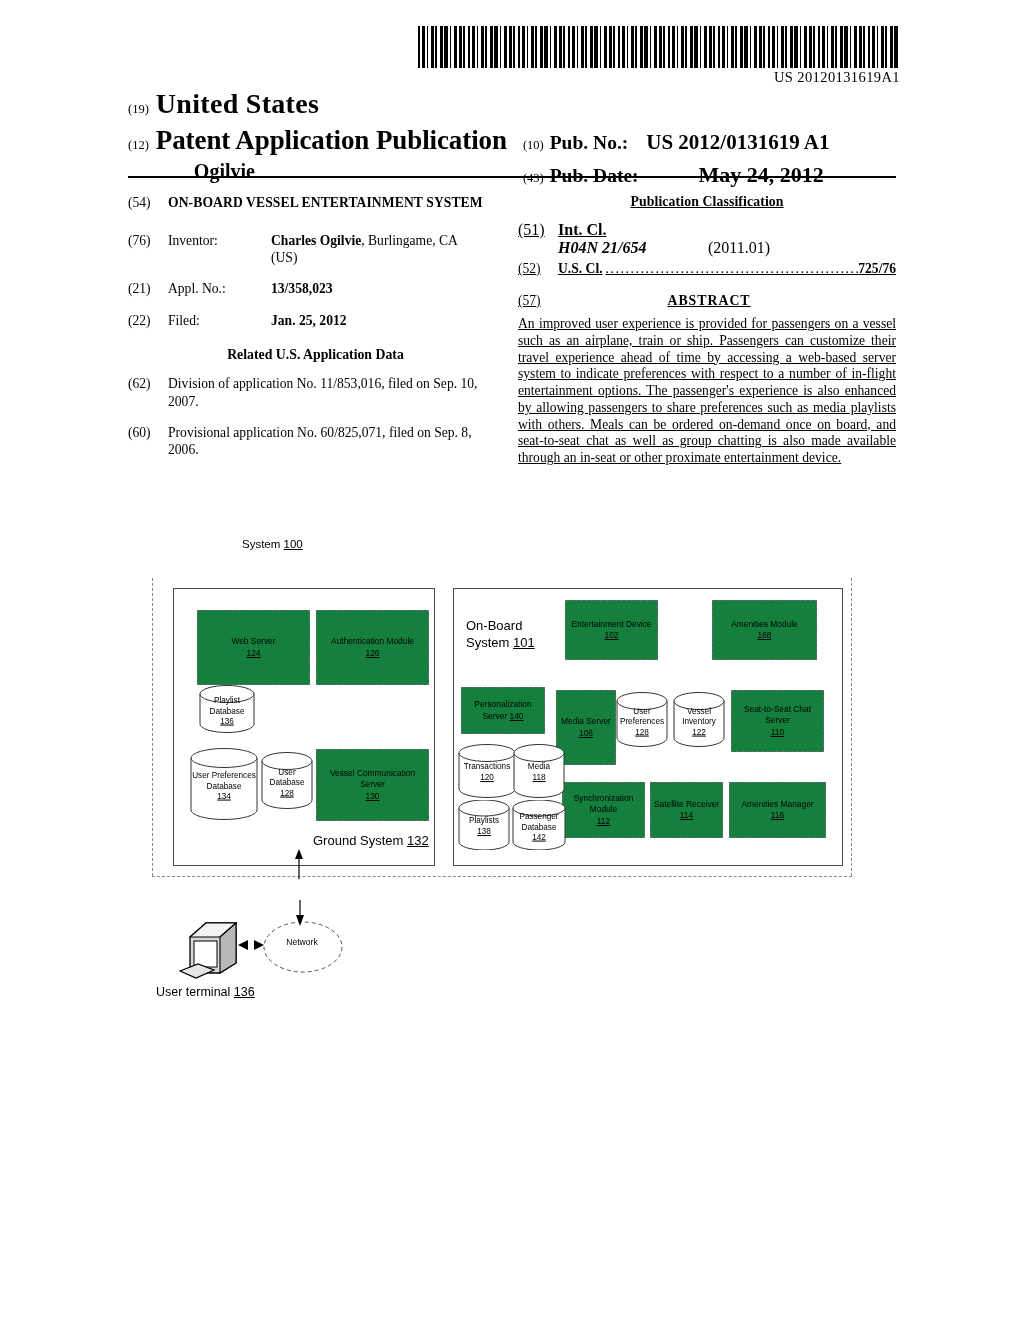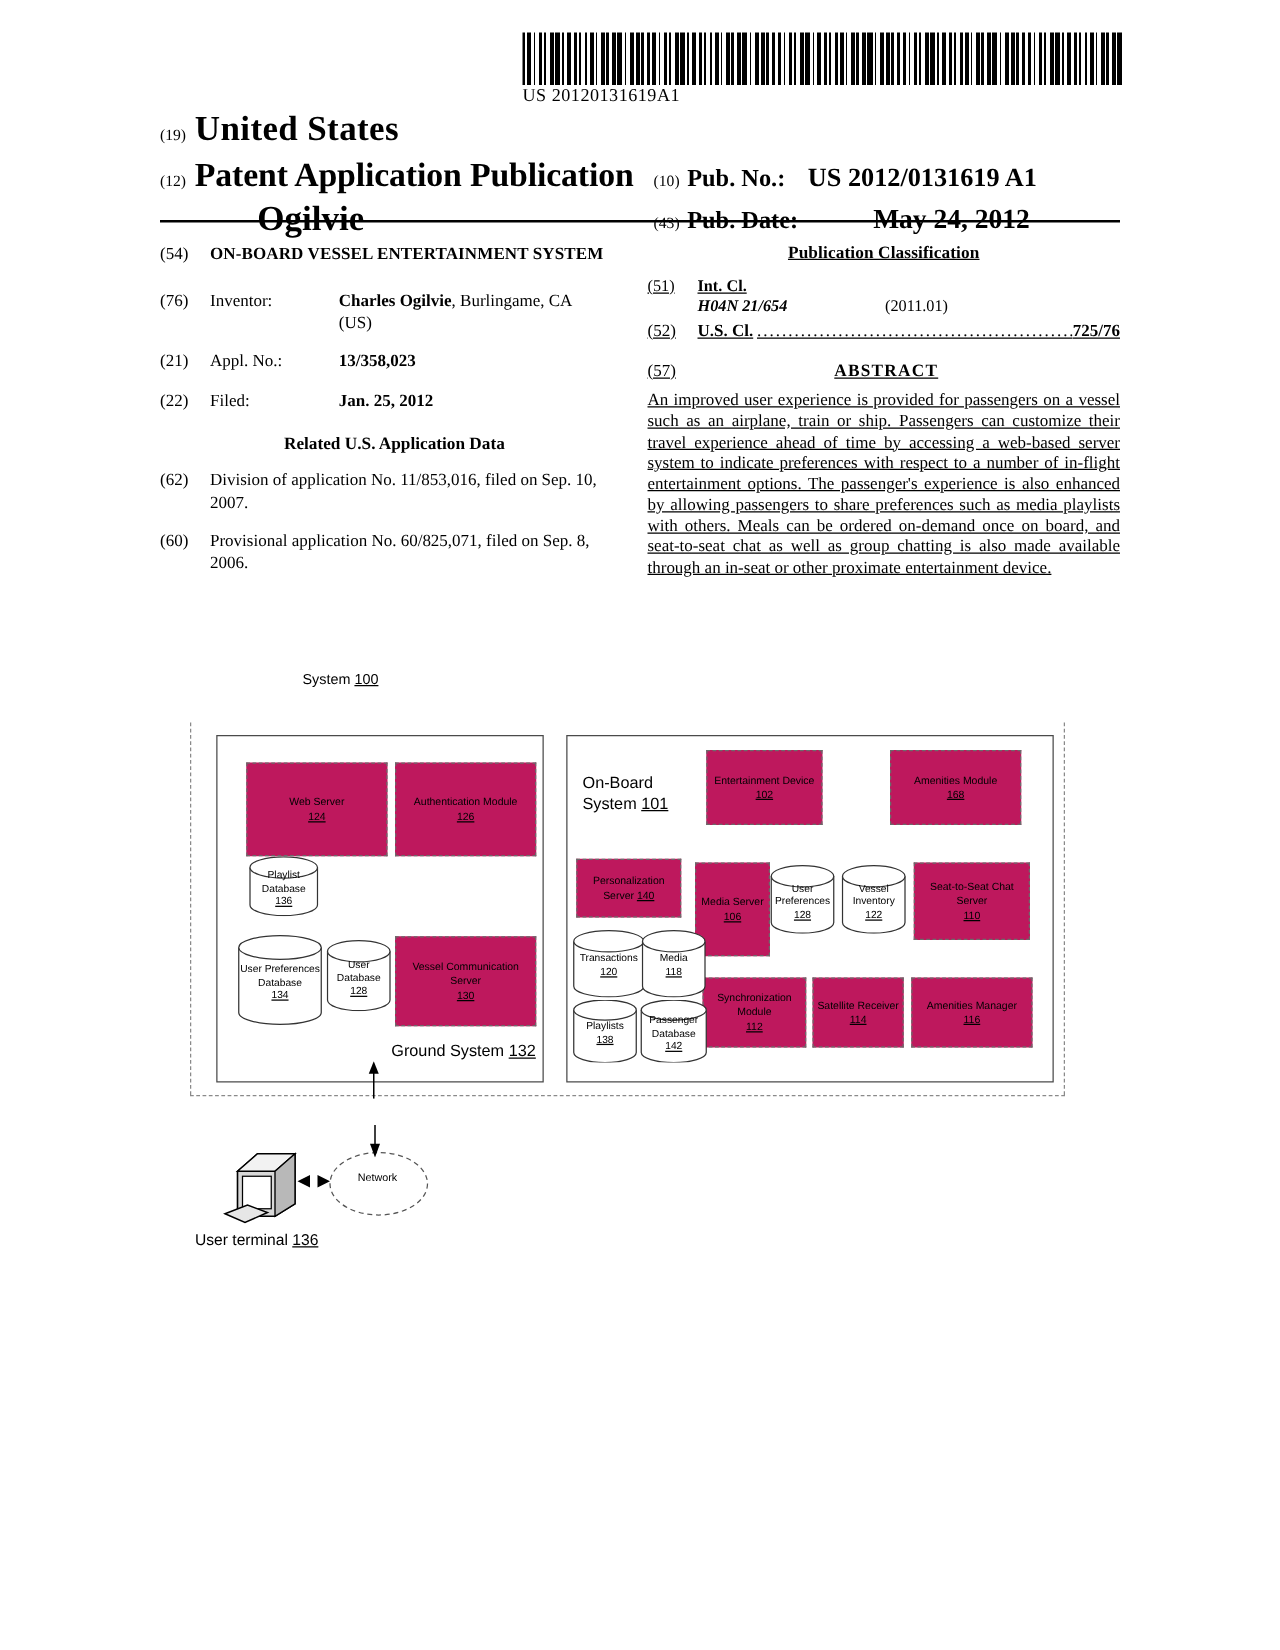--- a/index.html
+++ b/index.html
@@ -32,21 +32,21 @@
         #000 13px, #000 16px, #fff 16px, #fff 17px,
         #000 17px, #000 19px, #fff 19px, #fff 22px,
         #000 22px, #000 25px, #fff 25px, #fff 26px,
         #000 26px, #000 30px, #fff 30px, #fff 32px,
         #000 32px, #000 33px, #fff 33px, #fff 36px,
         #000 36px, #000 39px, #fff 39px, #fff 41px,
         #000 41px, #000 44px, #fff 44px, #fff 45px,
         #000 45px, #000 47px, #fff 47px, #fff 50px);
   }
   .barcode-num {
-    text-align: left;
+    text-align: right;
     font-size: 14.5px;
     letter-spacing: 0.4px;
     margin-top: 1px;
     font-family: "Liberation Serif", serif;
   }
 
   
   .title-block { position: absolute; left: 128px; top: 88px; width: 768px; }
   .row-19 { display: flex; align-items: baseline; }
   .code { font-size: 12.5px; padding-right: 7px; }
@@ -63,21 +63,21 @@
   .right-meta { margin-left: 16px; flex: 1; }
   .meta-line { display: flex; align-items: baseline; }
   .meta-code { font-size: 12.5px; padding-right: 6px; }
   .meta-label { font-size: 19.5px; font-weight: bold; white-space: nowrap; }
   .meta-value {
     font-size: 21px; font-weight: bold; white-space: nowrap;
   }
   .pubno-value { margin-left: 18px; }
   .pubdate-value { margin-left: 60px; font-size: 22px; }
   .inventor-line {
-    font-size: 28px; font-weight: bold; margin-top: 4px; margin-left: 50px;
+    font-size: 20px; font-weight: bold; margin-top: 4px; margin-left: 38px;
   }
   .hdr-rule {
     position: absolute; left: 128px; top: 176px; width: 768px;
     border-top: 2.2px solid #000;
   }
 
   
   .biblio { position: absolute; left: 128px; top: 194px; width: 768px; }
   .col-left { position: absolute; left: 0; top: 0; width: 375px; }
   .col-right { position: absolute; left: 390px; top: 0; width: 378px; text-decoration: underline; }
@@ -91,21 +91,21 @@
   .title-54 { font-weight: bold; font-size: 13.6px; line-height: 1.3; letter-spacing: 0.1px; }
   .centered-head {
     text-align: center; font-weight: bold; font-size: 13.8px;
     margin: 6px 0 12px 0;
   }
 
   .pubclass-head {
     text-align: center; font-weight: bold; font-size: 13.8px;
     margin-bottom: 11px; letter-spacing: 0.1px;
   }
-  .intcl-row { display: flex; font-size: 13px; margin-bottom: 3px; }
+  .intcl-row { display: flex; font-size: 16px; margin-bottom: 3px; }
   .intcl-row .num { width: 40px; flex: 0 0 40px; }
   .ipc { font-weight: bold; font-style: italic; display: inline-block; width: 150px; }
   .ipc-date { display: inline-block; }
   .uscl-row { display: flex; font-size: 13.6px; align-items: flex-end; margin-top: 4px; }
   .uscl-row .num { width: 40px; flex: 0 0 40px; }
   .dots {
     flex: 1; overflow: hidden; white-space: nowrap;
     font-size: 13.6px; letter-spacing: 1.6px; padding: 0 3px;
   }
   .abstract-head-row { display: flex; margin-top: 16px; margin-bottom: 7px; }
@@ -129,21 +129,21 @@
     position: absolute; left: 152px; top: 578px;
     width: 700px; height: 298px;
     border: 1px dashed #8a8a8a; border-top: none; border-bottom: none;
   }
   .bottom-divider {
     position: absolute; left: 152px; top: 876px; width: 700px;
     border-top: 1px dashed #8a8a8a;
   }
 
   .box {
-    position: absolute; border: 1px dashed #6b6b6b; background: #be185d;
+    position: absolute; border: 1px dashed #6b6b6b; background: #15803d;
     font-family: "Liberation Sans", sans-serif; font-size: 8.4px;
     line-height: 1.35; text-align: center; color: #000;
     display: flex; align-items: center; justify-content: center;
   }
   .box-inner { padding: 0 2px; }
 
   .group-box {
     position: absolute; border: 1.1px solid #4a4a4a; background: transparent;
   }
 

